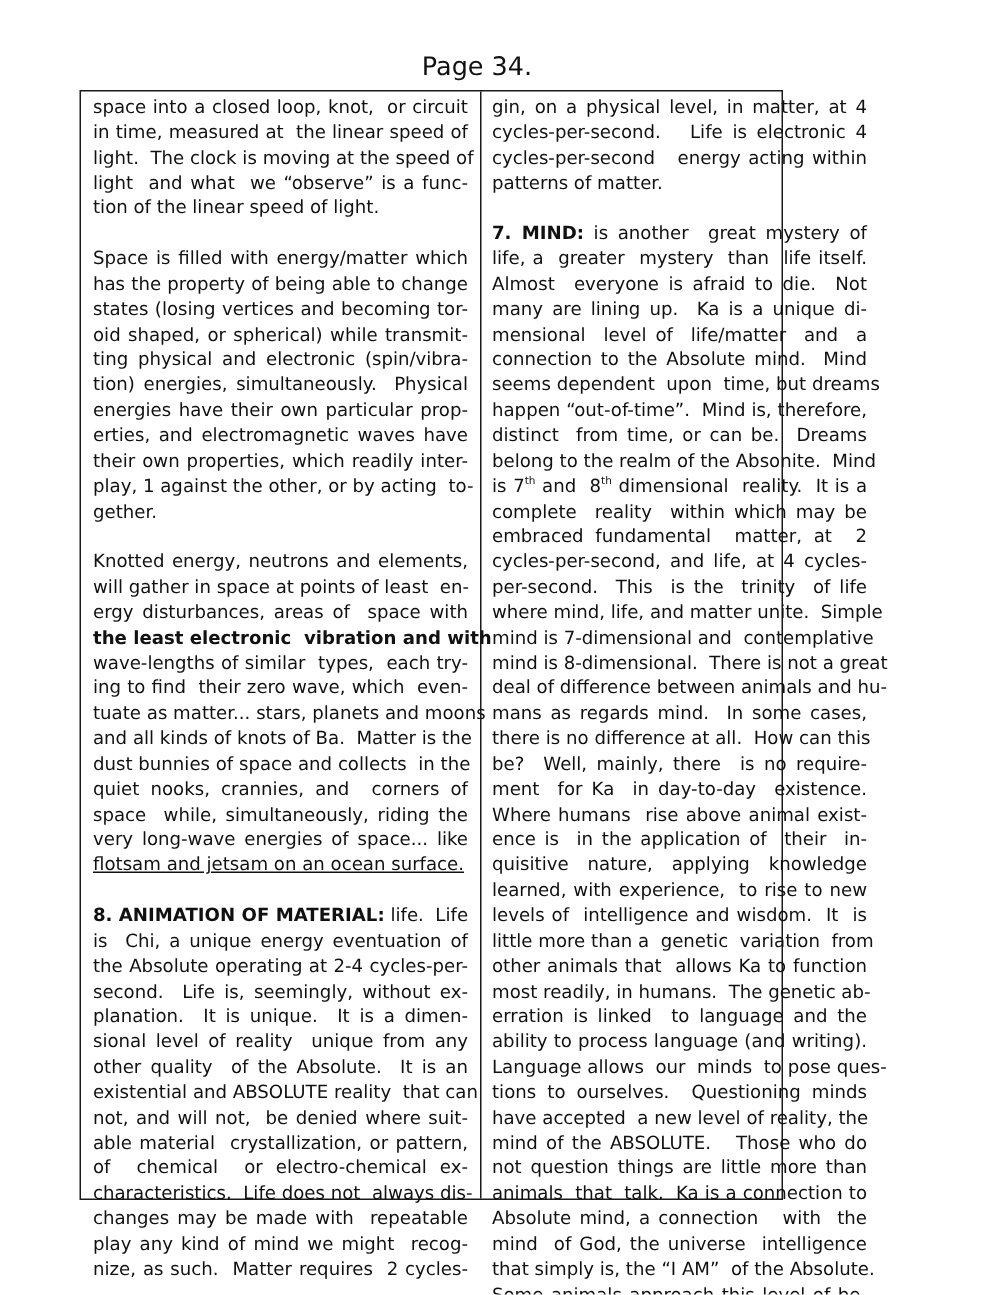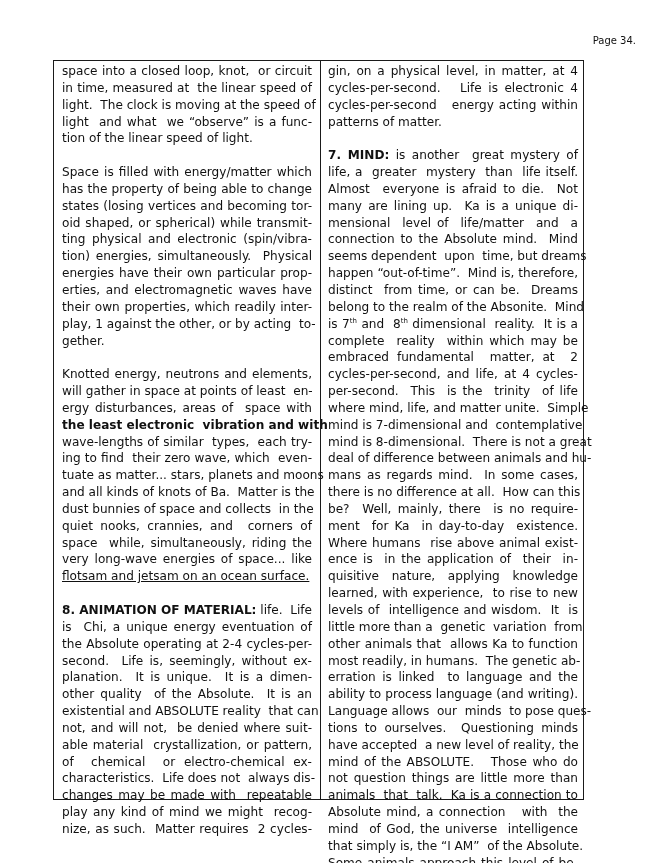--- a/index.html
+++ b/index.html
@@ -1,23 +1,23 @@
 <!DOCTYPE html>
 <html><head>
 <meta charset="utf-8">
 <style>
   html, body { margin: 0; padding: 0; background: #ffffff; }
   body { width: 656px; height: 863px; position: relative; overflow: hidden; }
   .page-header {
     position: absolute; left: 0; width: 636px; top: 35px;
-    text-align: right;
-    font-family: "DejaVu Sans", sans-serif; font-size: 10px; color: #111;
+    text-align: center;
+    font-family: "DejaVu Sans", sans-serif; font-size: 17px; color: #111;
   }
   .frame {
-    position: absolute; left: 53px; top: 60px; width: 531px; height: 740px;
+    position: absolute; left: 53px; top: 60px; width: 469px; height: 740px;
     border: 1.6px solid #1a1a1a; box-sizing: border-box;
   }
   .divider {
     position: absolute; left: 266px; top: 0; bottom: 0; width: 0;
     border-left: 1.6px solid #1a1a1a;
   }
   .col {
     position: absolute; top: 2px;
     font-family: "DejaVu Sans", sans-serif; font-size: 12.1px; line-height: 16.85px;
     color: #111; text-align: justify; hyphens: none;
@@ -74,20 +74,21 @@
         <span class="line" style="white-space: pre;">very long-wave energies of space... like</span>
         <span class="line end" style="white-space: pre; text-decoration: underline;">flotsam and jetsam on an ocean surface.</span>
       </div>
       <span class="spacer"></span>
       <div>
         <span class="line" style="white-space: pre;"><b>8. ANIMATION OF MATERIAL:</b><span> life.  Life</span></span>
         <span class="line" style="white-space: pre;">is  Chi, a unique energy eventuation of</span>
         <span class="line" style="white-space: pre;">the Absolute operating at 2-4 cycles-per-</span>
         <span class="line" style="white-space: pre;">second.  Life is, seemingly, without ex-</span>
         <span class="line" style="white-space: pre;">planation.  It is unique.  It is a dimen-</span>
+        <span class="line" style="white-space: pre;">sional level of reality  unique from any</span>
         <span class="line" style="white-space: pre;">other quality  of the Absolute.  It is an</span>
         <span class="line" style="white-space: pre;">existential and ABSOLUTE reality  that can</span>
         <span class="line" style="white-space: pre;">not, and will not,  be denied where suit-</span>
         <span class="line" style="white-space: pre;">able material  crystallization, or pattern,</span>
         <span class="line" style="white-space: pre;">of  chemical  or electro-chemical ex-</span>
         <span class="line" style="white-space: pre;">characteristics.  Life does not  always dis-</span>
         <span class="line" style="white-space: pre;">changes may be made with  repeatable</span>
         <span class="line" style="white-space: pre;">play any kind of mind we might  recog-</span>
         <span class="line" style="white-space: pre;">nize, as such.  Matter requires  2 cycles-</span>
       </div>

